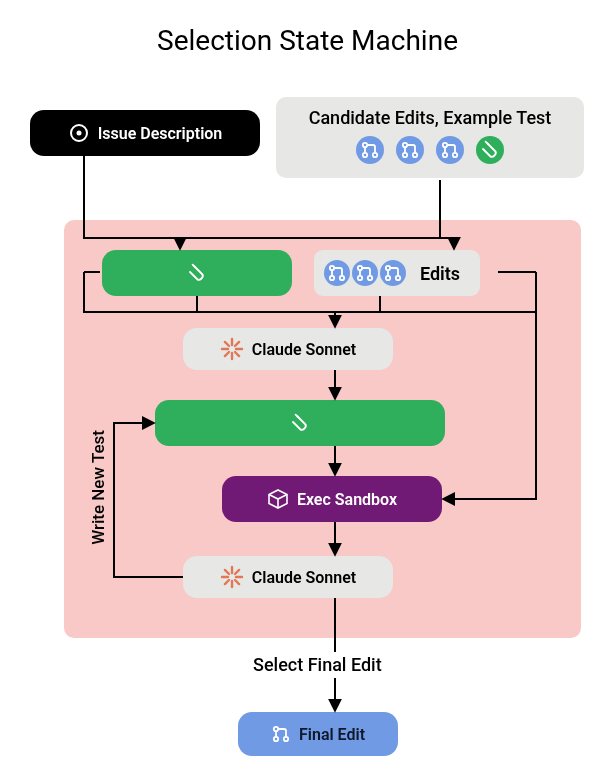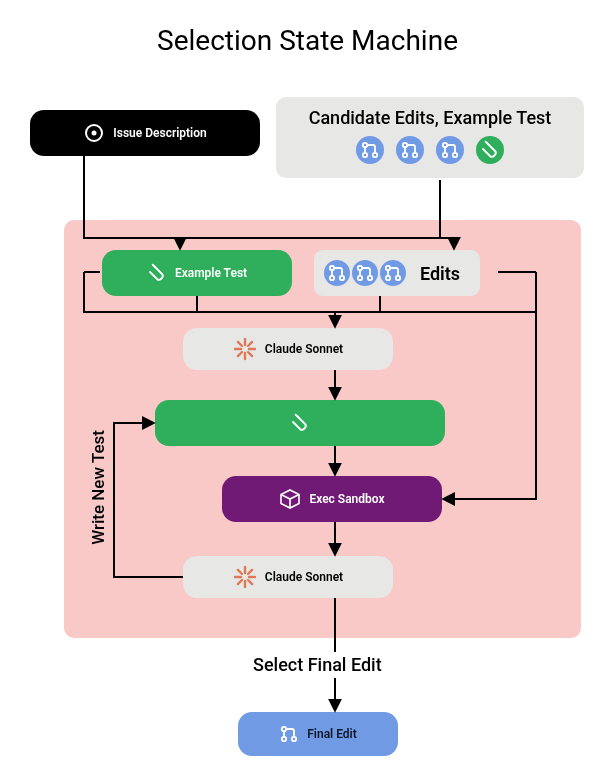--- a/index.html
+++ b/index.html
@@ -19,21 +19,21 @@
     text-align: center;
     width: 100%;
   }
   .node {
     display: flex;
     align-items: center;
     justify-content: center;
     gap: 8px;
     border-radius: 14px;
     font-weight: 600;
-    font-size: 12px;
+    font-size: 16px;
     padding: 10px 0;
   }
   .node-black { background: #000; color: #fff; }
   .node-lightgray { background: #e7e7e6; color: #000; }
   .node-green { background: #2fae5b; color: #fff; }
   .node-darkgray { background: #701a75; color: #fff; }
   .node-blue { background: #719ae5; color: #0f172a; }
   .candidate-box {
     background: #e7e7e6;
     border-radius: 10px;
@@ -165,21 +165,20 @@
       </span>
   </div>
 </div>
 
 <div class="abs pink-box" style="left:64px; top:220px; width:517px; height:418px;"></div>
 
 <div class="abs node node-green" style="left:102px; top:250px; width:190px; height:46px;">
   <svg width="20" height="20" viewBox="0 0 20 20">
       <use href="#tube-icon"></use>
     </svg>
-  <span>Example Test</span>
 </div>
 
 <div class="abs edits-node" style="left:314px; top:250px; height:46px;border-radius:9px;">
   <div class="edits-icons">
     <span class="circle-icon ci-blue" style="width:26px;height:26px">
         <svg width="20" height="20" viewBox="0 0 20 20">
           <use href="#pr-icon"></use>
         </svg>
       </span>
     <span class="circle-icon ci-blue" style="width:26px;height:26px">

